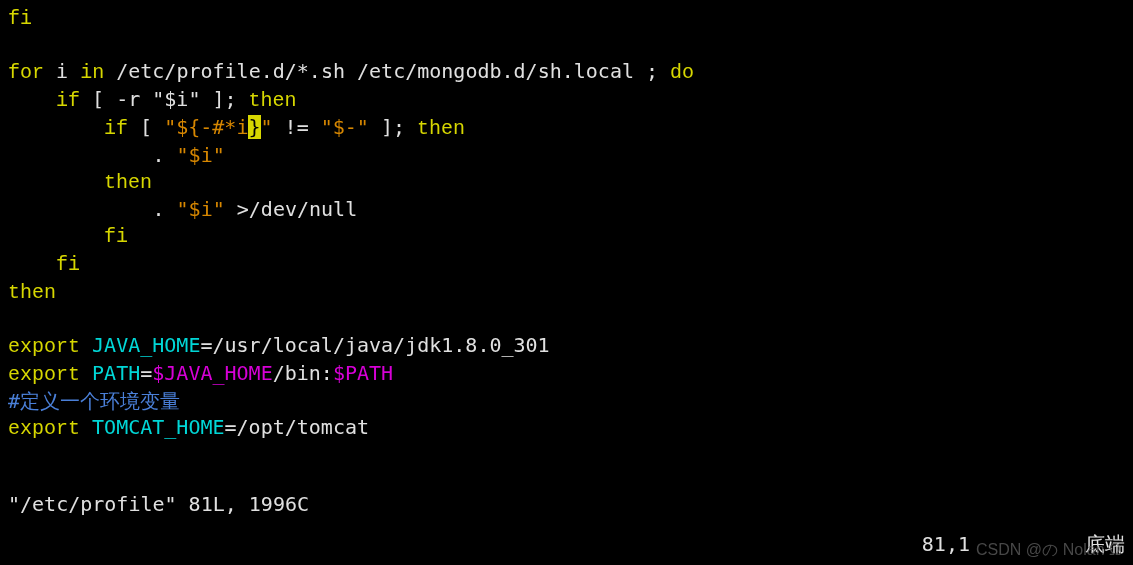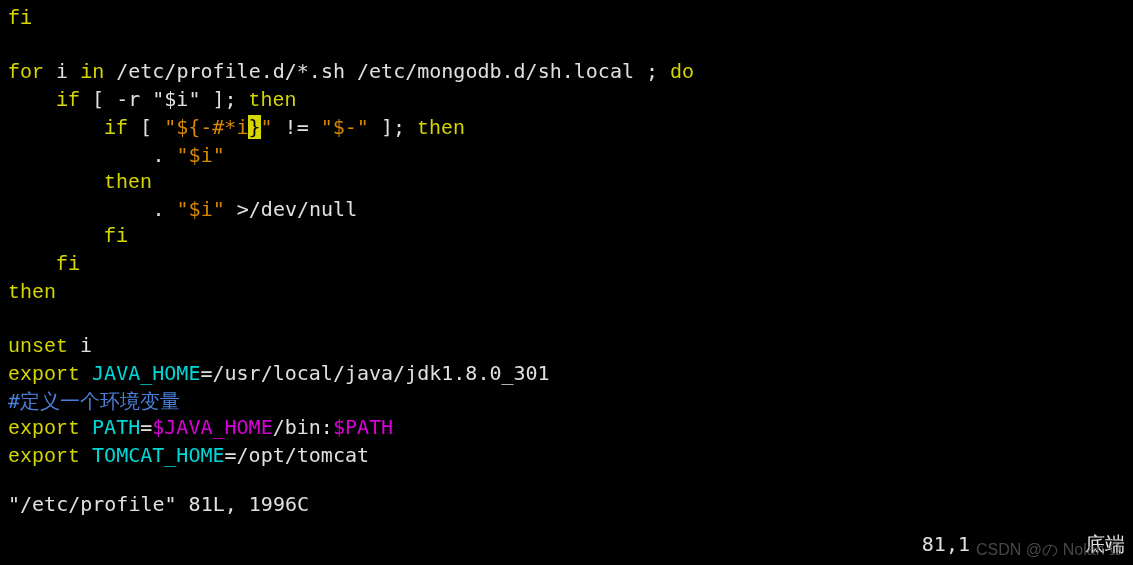--- a/index.html
+++ b/index.html
@@ -54,24 +54,23 @@
 <div class="line"><span class="yellow">for</span><span class="white"> i </span><span class="yellow">in</span><span class="white"> /etc/profile.d/*.sh /etc/mongodb.d/sh.local ; </span><span class="yellow">do</span></div>
 <div class="line"><span class="yellow">    if</span><span class="white"> [ -r "$i" ]; </span><span class="yellow">then</span></div>
 <div class="line"><span class="yellow">        if</span><span class="white"> [ </span><span class="orange">"${-#*i</span><span class="cursor-highlight">}</span><span class="orange">"</span><span class="white"> != </span><span class="orange">"$-"</span><span class="white"> ]; </span><span class="yellow">then</span></div>
 <div class="line"><span class="white">            . </span><span class="orange">"$i"</span></div>
 <div class="line"><span class="yellow">        then</span></div>
 <div class="line"><span class="white">            . </span><span class="orange">"$i"</span><span class="white"> &gt;/dev/null</span></div>
 <div class="line"><span class="yellow">        fi</span></div>
 <div class="line"><span class="yellow">    fi</span></div>
 <div class="line"><span class="yellow">then</span></div>
 <div class="line"> </div>
-<div class="line"><span class="yellow">unset</span><span class="white"> i</span></div>
 <div class="line"><span class="yellow">export</span><span class="cyan"> JAVA_HOME</span><span class="white">=/usr/local/java/jdk1.8.0_301</span></div>
+<div class="line"><span class="yellow">export</span><span class="cyan"> PATH</span><span class="white">=</span><span class="magenta">$JAVA_HOME</span><span class="white">/bin:</span><span class="magenta">$PATH</span></div>
 <div class="line"><span class="blue">#定义一个环境变量</span></div>
-<div class="line"><span class="yellow">export</span><span class="cyan"> PATH</span><span class="white">=</span><span class="magenta">$JAVA_HOME</span><span class="white">/bin:</span><span class="magenta">$PATH</span></div>
 <div class="line"><span class="yellow">export</span><span class="cyan"> TOMCAT_HOME</span><span class="white">=/opt/tomcat</span></div>
 </div>
 
 <div class="status-area">
   <span>"/etc/profile" 81L, 1996C</span>
   <div class="status-right">
     <span>81,1</span>
     <span>底端</span>
   </div>
 </div>

